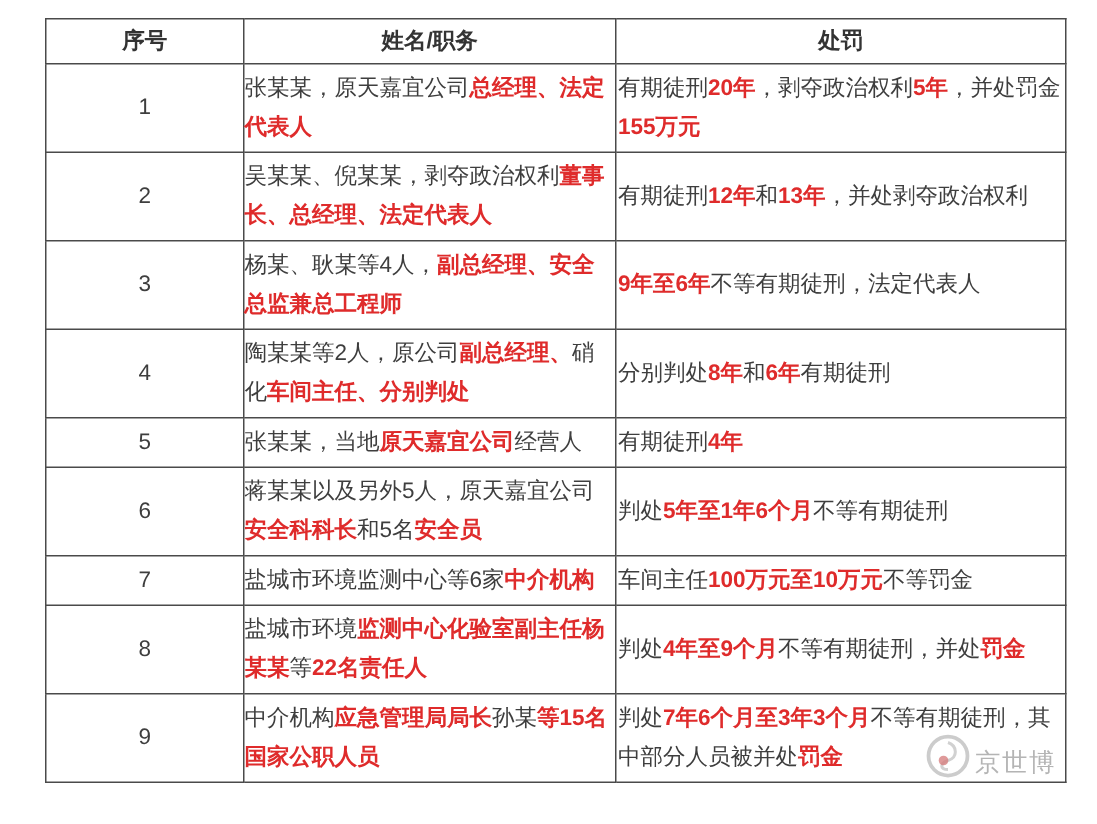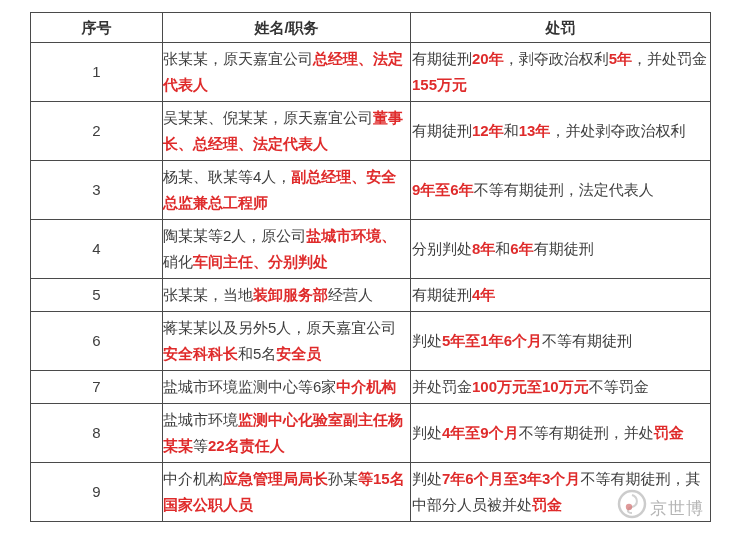--- a/index.html
+++ b/index.html
@@ -86,47 +86,47 @@
       </tr>
     </thead>
     <tbody>
         <tr>
           <td class="c-no">1</td>
           <td class="c-name"><span>张某某，原天嘉宜公司</span><span class="red">总经理、法定代表人</span></td>
           <td class="c-penalty"><span>有期徒刑</span><span class="red">20年</span><span>，剥夺政治权利</span><span class="red">5年</span><span>，并处罚金</span><span class="red">155万元</span></td>
         </tr>
         <tr>
           <td class="c-no">2</td>
-          <td class="c-name"><span>吴某某、倪某某，原天嘉宜公司</span><span class="red">董事长、总经理、法定代表人</span></td>
+          <td class="c-name"><span>吴某某、倪某某，剥夺政治权利</span><span class="red">董事长、总经理、法定代表人</span></td>
           <td class="c-penalty"><span>有期徒刑</span><span class="red">12年</span><span>和</span><span class="red">13年</span><span>，并处剥夺政治权利</span></td>
         </tr>
         <tr>
           <td class="c-no">3</td>
           <td class="c-name"><span>杨某、耿某等4人，</span><span class="red">副总经理、安全总监兼总工程师</span></td>
           <td class="c-penalty"><span class="red">9年至6年</span><span>不等有期徒刑，法定代表人</span></td>
         </tr>
         <tr>
           <td class="c-no">4</td>
-          <td class="c-name"><span>陶某某等2人，原公司</span><span class="red">盐城市环境、</span><span>硝化</span><span class="red">车间主任、分别判处</span></td>
+          <td class="c-name"><span>陶某某等2人，原公司</span><span class="red">副总经理、</span><span>硝化</span><span class="red">车间主任、分别判处</span></td>
           <td class="c-penalty"><span>分别判处</span><span class="red">8年</span><span>和</span><span class="red">6年</span><span>有期徒刑</span></td>
         </tr>
         <tr>
           <td class="c-no">5</td>
-          <td class="c-name"><span>张某某，当地</span><span class="red">装卸服务部</span><span>经营人</span></td>
+          <td class="c-name"><span>张某某，当地</span><span class="red">原天嘉宜公司</span><span>经营人</span></td>
           <td class="c-penalty"><span>有期徒刑</span><span class="red">4年</span></td>
         </tr>
         <tr>
           <td class="c-no">6</td>
           <td class="c-name"><span>蒋某某以及另外5人，原天嘉宜公司</span><span class="red">安全科科长</span><span>和5名</span><span class="red">安全员</span></td>
           <td class="c-penalty"><span>判处</span><span class="red">5年至1年6个月</span><span>不等有期徒刑</span></td>
         </tr>
         <tr>
           <td class="c-no">7</td>
           <td class="c-name"><span>盐城市环境监测中心等6家</span><span class="red">中介机构</span></td>
-          <td class="c-penalty"><span>并处罚金</span><span class="red">100万元至10万元</span><span>不等罚金</span></td>
+          <td class="c-penalty"><span>车间主任</span><span class="red">100万元至10万元</span><span>不等罚金</span></td>
         </tr>
         <tr>
           <td class="c-no">8</td>
           <td class="c-name"><span>盐城市环境</span><span class="red">监测中心化验室副主任杨某某</span><span>等</span><span class="red">22名责任人</span></td>
           <td class="c-penalty"><span>判处</span><span class="red">4年至9个月</span><span>不等有期徒刑，并处</span><span class="red">罚金</span></td>
         </tr>
         <tr>
           <td class="c-no">9</td>
           <td class="c-name"><span>中介机构</span><span class="red">应急管理局局长</span><span>孙某</span><span class="red">等15名国家公职人员</span></td>
           <td class="c-penalty"><span>判处</span><span class="red">7年6个月至3年3个月</span><span>不等有期徒刑，其中部分人员被并处</span><span class="red">罚金</span></td>

